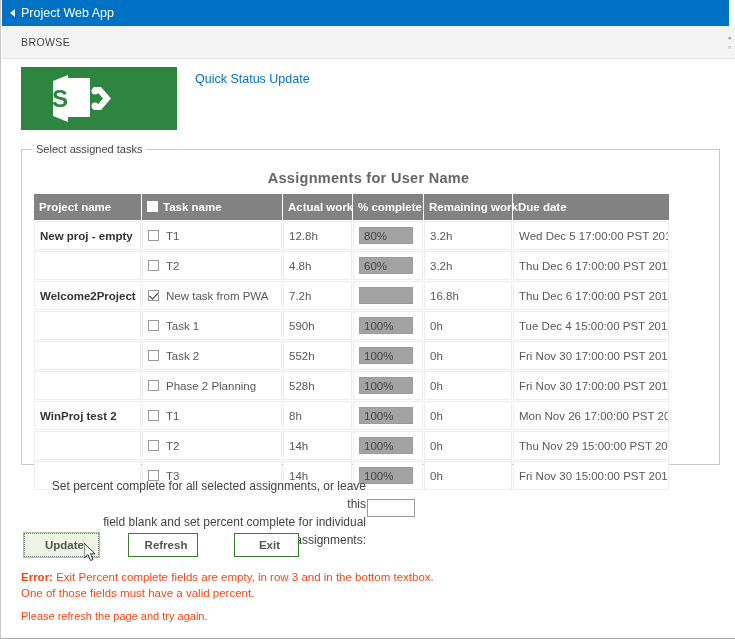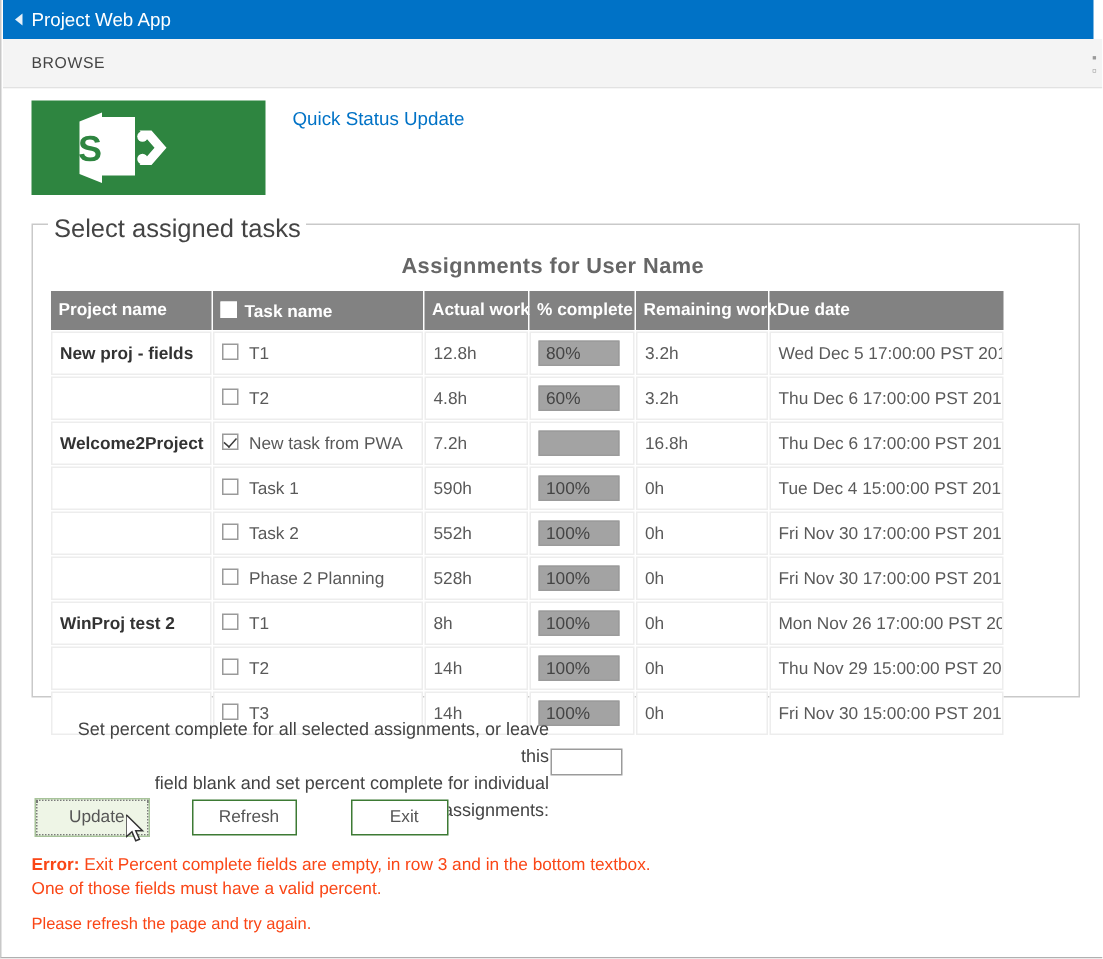--- a/index.html
+++ b/index.html
@@ -109,21 +109,21 @@
     left: 19px; top: 90px;
     width: 699px; height: 316px;
     border: 1px solid #c9c9c9;
     box-sizing: border-box;
   }
   #tasks-legend {
     position: absolute;
     left: 30px; top: 84px;
     background: #ffffff;
     padding: 0 4px;
-    font-size: 17px;
+    font-size: 11px;
     color: #444;
   }
 
   #assign-title {
     position: absolute;
     left: 0; right: 0; top: 111px;
     text-align: center;
     font-size: 14.5px;
     font-weight: bold;
     color: #666;
@@ -231,21 +231,21 @@
   }
 
   .btn {
     position: absolute;
     height: 24px;
     background: #ffffff;
     border: 1.5px solid #3d7a34;
     color: #555;
     font-family: "Liberation Sans", sans-serif;
     font-size: 11.5px;
-    font-weight: normal;
+    font-weight: bold;
     cursor: pointer;
     box-sizing: border-box;
     padding-left: 12px;
   }
   #btn-update {
     left: 22px; top: 474px; width: 75px;
     background: #eef5e6;
     border: 1px dotted #7a7a7a;
     outline: 1px solid #a8c49a;
   }
@@ -335,21 +335,21 @@
             <span class="cbx"></span><span>Task name</span>
           </th>
           <th>Actual work</th>
           <th>% complete</th>
           <th>Remaining work</th>
           <th>Due date</th>
         </tr>
       </thead>
       <tbody id="tasks-tbody">
           <tr>
-            <td class="proj">New proj - fields</td>
+            <td class="proj">New proj - empty</td>
             <td><span class="cbx"></span><span>T1</span></td>
             <td>12.8h</td>
             <td><input type="text" class="pct-input" value="80%" style=""></td>
             <td>3.2h</td>
             <td>Wed Dec 5 17:00:00 PST 2012</td>
           </tr>
           <tr>
             <td class="proj"></td>
             <td><span class="cbx"></span><span>T2</span></td>
             <td>4.8h</td>

